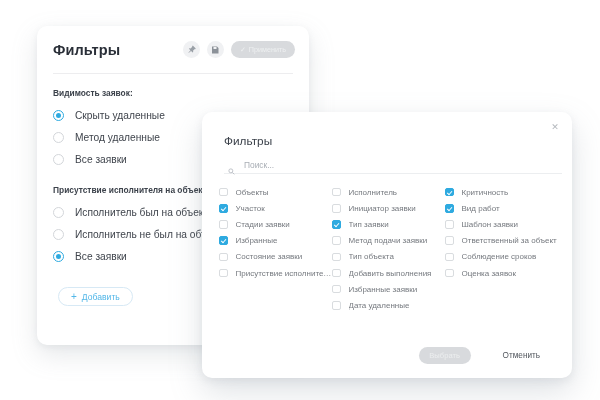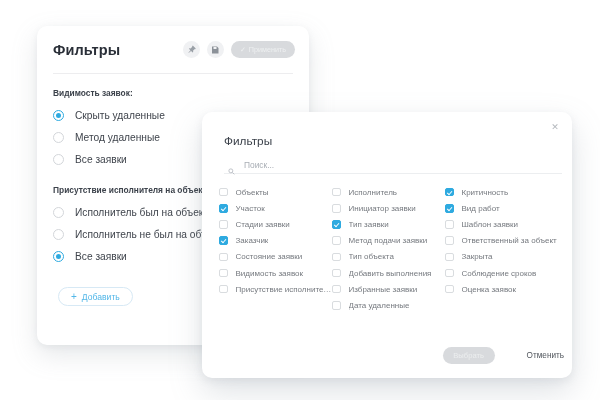--- a/index.html
+++ b/index.html
@@ -270,21 +270,21 @@
   .cb-label {
     font-size: 8px;
     color: #75797f;
     white-space: nowrap;
     overflow: hidden;
     text-overflow: ellipsis;
   }
 
   .modal-footer {
     position: absolute;
-    right: 8px;
+    right: 32px;
     bottom: 14px;
     display: flex;
     align-items: center;
     gap: 32px;
   }
   .btn-select {
     height: 17px;
     min-width: 52px;
     border-radius: 9px;
     background: #d8dadd;
@@ -410,29 +410,25 @@
       <div class="cb-row">
         <span class="cb checked"></span>
         <span class="cb-label">Участок</span>
       </div>
       <div class="cb-row">
         <span class="cb"></span>
         <span class="cb-label">Стадии заявки</span>
       </div>
       <div class="cb-row">
         <span class="cb checked"></span>
-        <span class="cb-label">Заказчик</span>
+        <span class="cb-label">Избранные</span>
       </div>
       <div class="cb-row">
         <span class="cb"></span>
         <span class="cb-label">Состояние заявки</span>
-      </div>
-      <div class="cb-row">
-        <span class="cb"></span>
-        <span class="cb-label">Видимость заявок</span>
       </div>
       <div class="cb-row">
         <span class="cb"></span>
         <span class="cb-label">Присутствие исполнител...</span>
       </div>
     </div>
 
     <div class="cb-col c2">
       <div class="cb-row">
         <span class="cb"></span>
@@ -477,24 +473,20 @@
         <span class="cb checked"></span>
         <span class="cb-label">Вид работ</span>
       </div>
       <div class="cb-row">
         <span class="cb"></span>
         <span class="cb-label">Шаблон заявки</span>
       </div>
       <div class="cb-row">
         <span class="cb"></span>
         <span class="cb-label">Ответственный за объект</span>
-      </div>
-      <div class="cb-row">
-        <span class="cb"></span>
-        <span class="cb-label">Закрыта</span>
       </div>
       <div class="cb-row">
         <span class="cb"></span>
         <span class="cb-label">Соблюдение сроков</span>
       </div>
       <div class="cb-row">
         <span class="cb"></span>
         <span class="cb-label">Оценка заявок</span>
       </div>
     </div>

